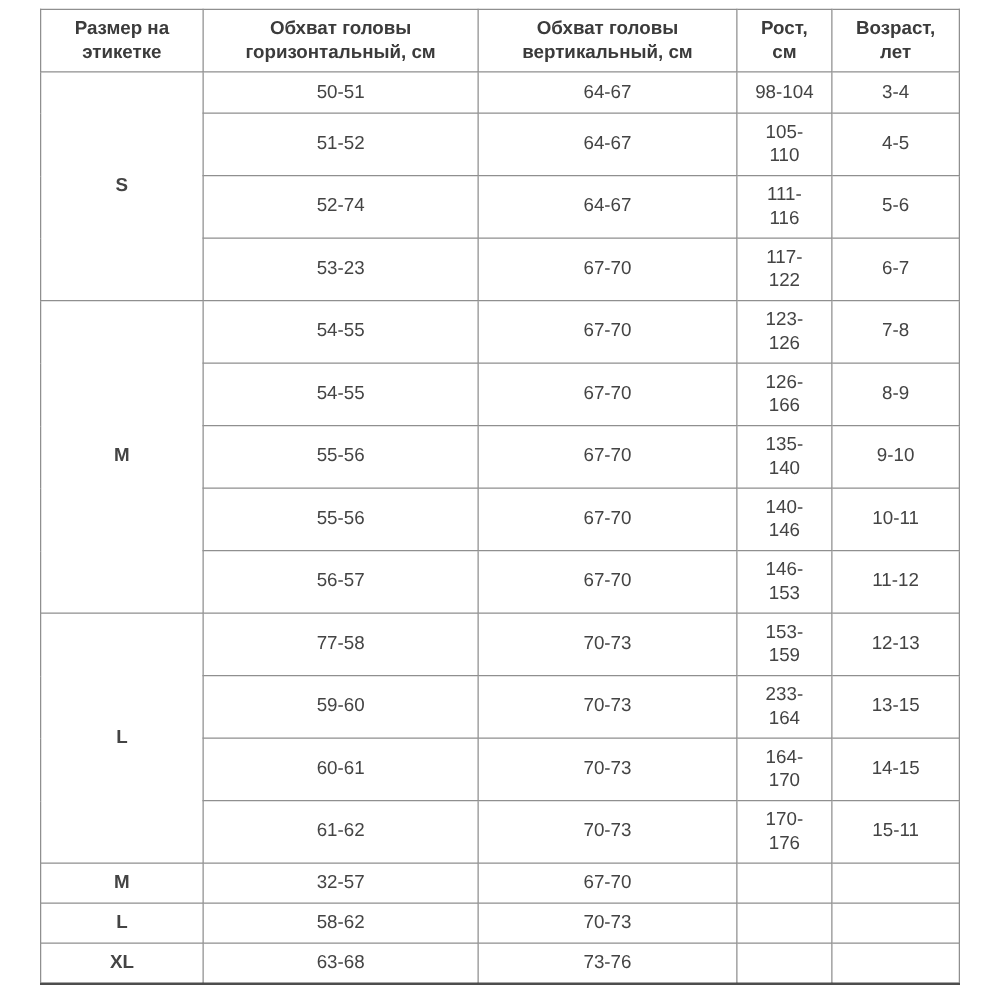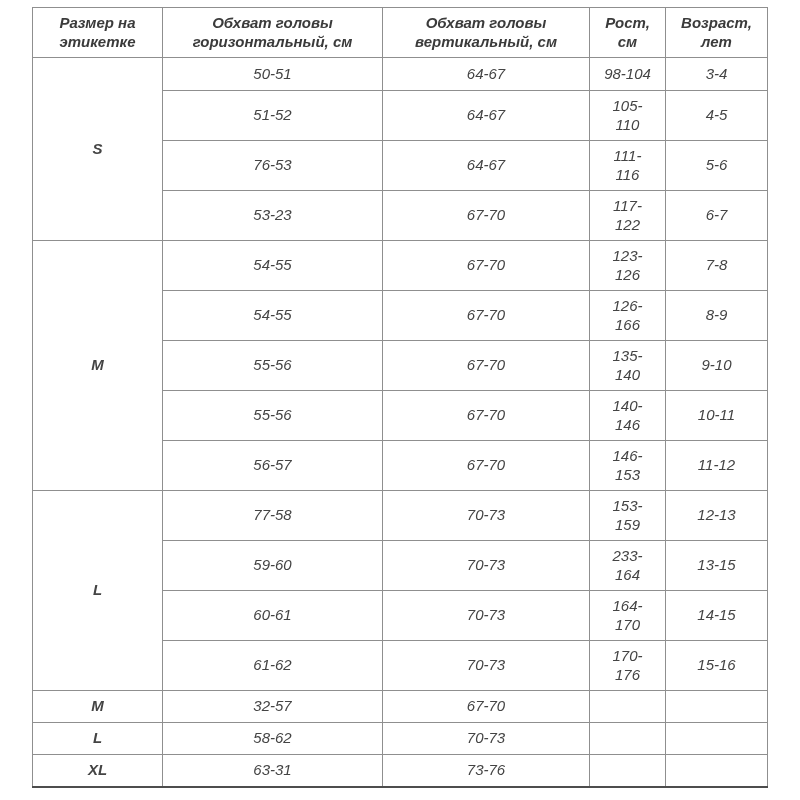--- a/index.html
+++ b/index.html
@@ -7,21 +7,20 @@
     padding: 0;
     background: #ffffff;
     width: 800px;
     font-family: "Liberation Sans", sans-serif;
   }
   .page {
     width: 800px;
     height: 800px;
     background: #ffffff;
     overflow: hidden;
-    font-style: italic;
   }
   table.size-chart {
     border-collapse: collapse;
     table-layout: fixed;
     width: 735px;
     margin: 7px auto 0 auto;
     border: 1px solid #8f8f8f;
     border-bottom: 2px solid #4d4d4d;
   }
   table.size-chart th,
@@ -86,21 +85,21 @@
         <td>3-4</td>
       </tr>
       <tr class="r-double">
         <td>51-52</td>
         <td>64-67</td>
         <td>105-
 110</td>
         <td>4-5</td>
       </tr>
       <tr class="r-double">
-        <td>76-53</td>
+        <td>52-74</td>
         <td>64-67</td>
         <td>111-
 116</td>
         <td>5-6</td>
       </tr>
       <tr class="r-double">
         <td>53-23</td>
         <td>67-70</td>
         <td>117-
 122</td>
@@ -164,39 +163,39 @@
         <td>70-73</td>
         <td>164-
 170</td>
         <td>14-15</td>
       </tr>
       <tr class="r-double">
         <td>61-62</td>
         <td>70-73</td>
         <td>170-
 176</td>
-        <td>15-16</td>
+        <td>15-11</td>
       </tr>
 
       <tr class="r-foot">
         <td class="summary-label">M</td>
         <td>32-57</td>
         <td>67-70</td>
         <td></td>
         <td></td>
       </tr>
       <tr class="r-foot">
         <td class="summary-label">L</td>
         <td>58-62</td>
         <td>70-73</td>
         <td></td>
         <td></td>
       </tr>
       <tr class="r-foot">
         <td class="summary-label">XL</td>
-        <td>63-31</td>
+        <td>63-68</td>
         <td>73-76</td>
         <td></td>
         <td></td>
       </tr>
     </tbody>
   </table>
 </div>
 
 </body></html>

